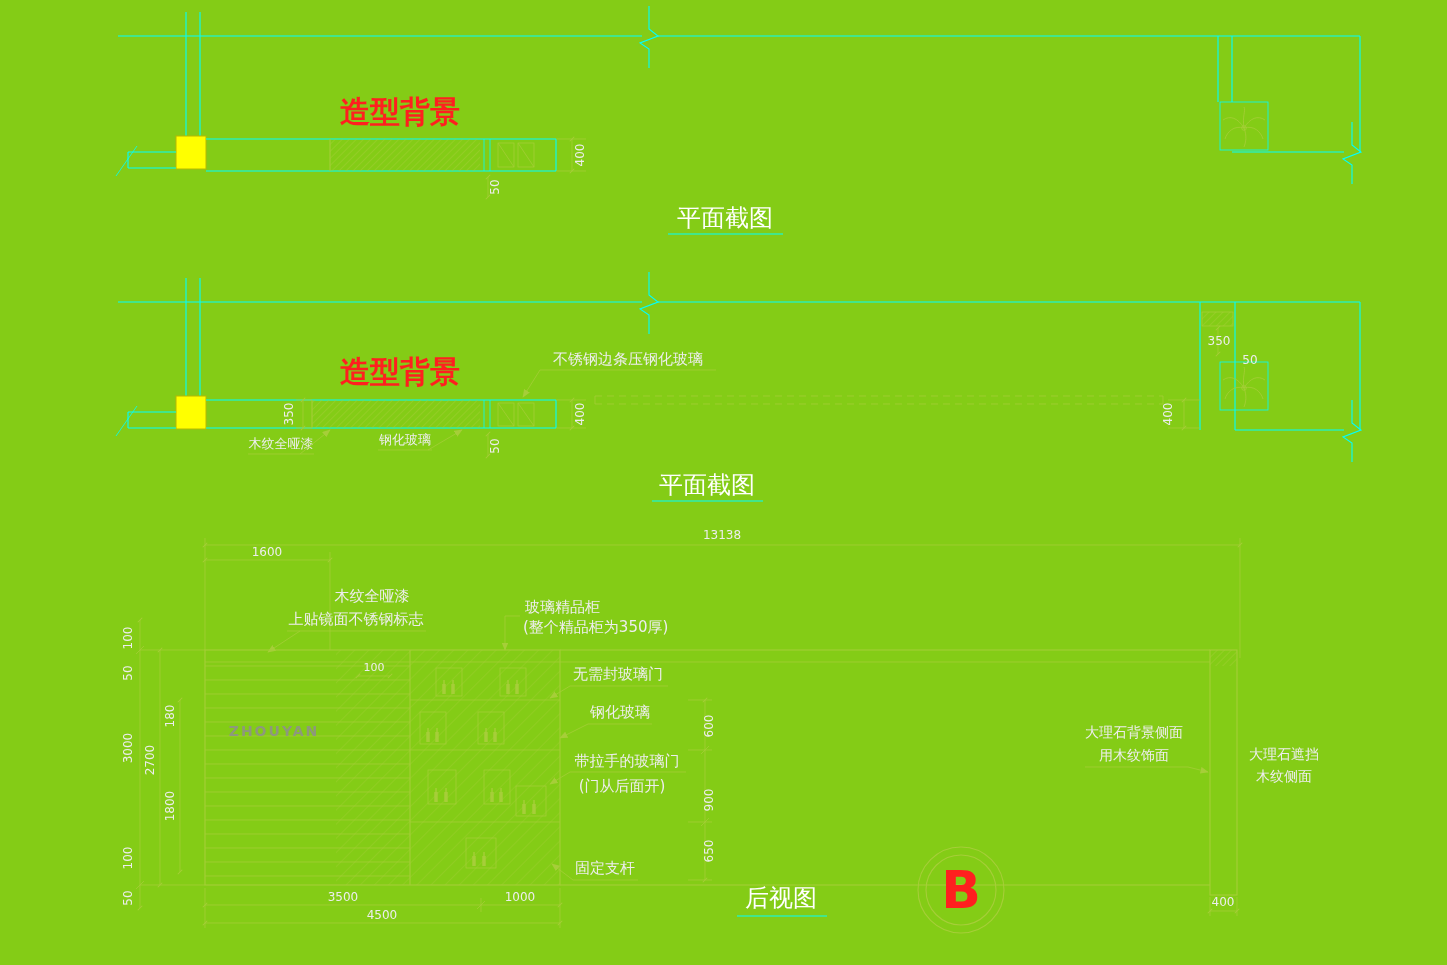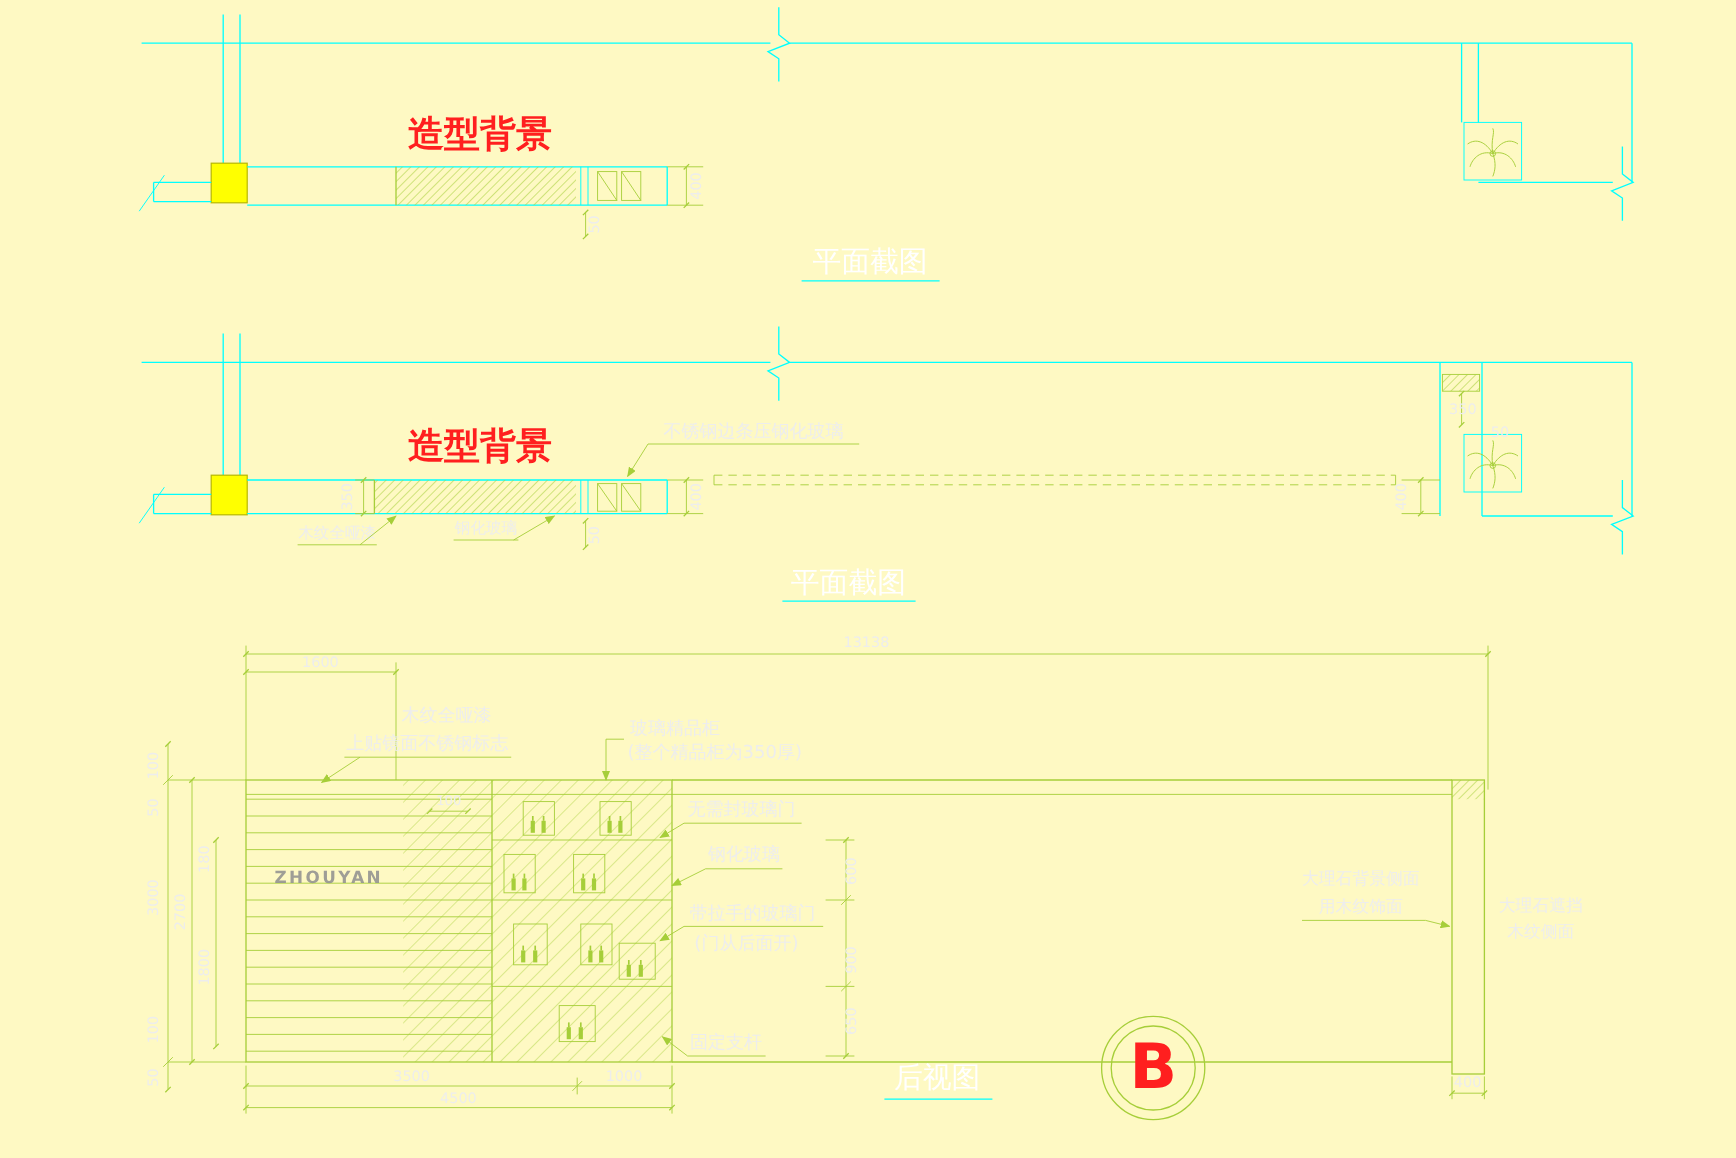--- a/index.html
+++ b/index.html
@@ -1,16 +1,16 @@
 <!DOCTYPE html>
 <html><head>
 <meta charset="utf-8">
 <style>
   html,body{margin:0;padding:0;background:#000;}
-  .canvas{position:relative;width:1447px;height:965px;background:#fef9c3;overflow:hidden;}
+  .canvas{position:relative;width:1447px;height:965px;background:#84cc16;overflow:hidden;}
   svg{display:block;}
   text{font-family:"DejaVu Sans","Liberation Sans",sans-serif;fill:#ededed;}
   .cy{stroke:#00ffff;fill:none;stroke-width:1.1;}
   .cyt{stroke:#00ffff;fill:none;stroke-width:.8;}
   .gr{stroke:#a6ce39;fill:none;stroke-width:1.1;}
   .grt{stroke:#a6ce39;fill:none;stroke-width:.75;}
   .dim{font-size:12px;}
   .dim11{font-size:11px;}
   .note13{font-size:13px;}
   .note14{font-size:14px;}

